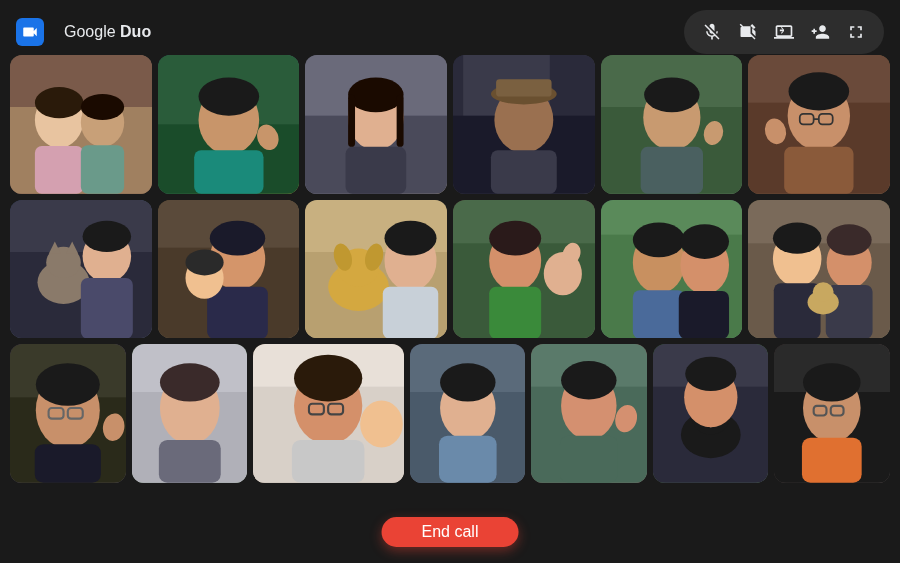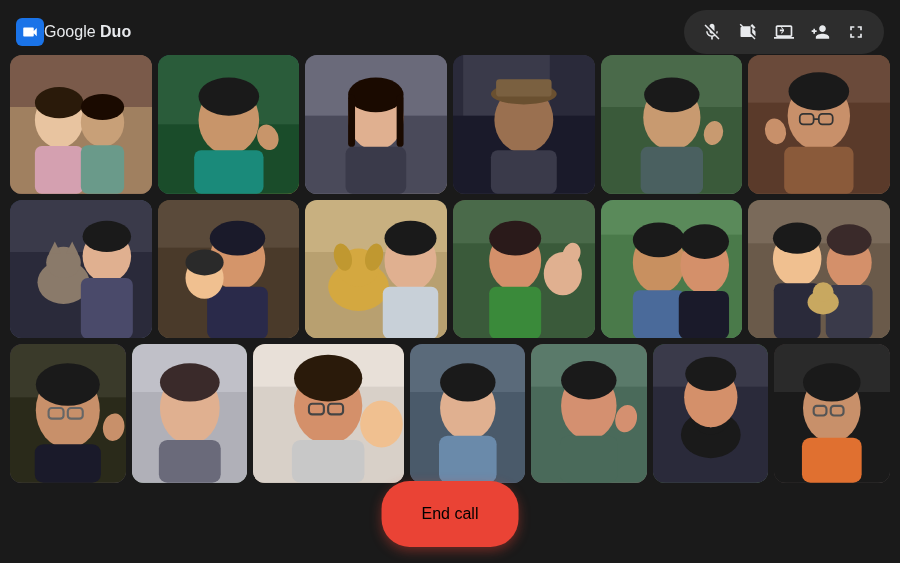--- a/index.html
+++ b/index.html
@@ -21,21 +21,21 @@
       position: absolute;
       top: 0;
       left: 0;
       right: 0;
       z-index: 10;
     }
 
     .logo-area {
       display: flex;
       align-items: center;
-      gap: 0;
+      gap: 20px;
     }
 
     .logo-icon {
       width: 28px;
       height: 28px;
       background: #1a73e8;
       border-radius: 6px;
       display: flex;
       align-items: center;
       justify-content: center;
@@ -133,24 +133,24 @@
     .end-call-container {
       position: absolute;
       bottom: 16px;
       left: 50%;
       transform: translateX(-50%);
       z-index: 10;
     }
 
     .end-call-btn {
       background: #ea4335;
-      color: #000000;
+      color: #ffffff;
       border: none;
       border-radius: 28px;
-      padding: 24px 40px;
+      padding: 6px 40px;
       font-size: 16px;
       font-weight: 500;
       cursor: pointer;
       display: flex;
       align-items: center;
       gap: 8px;
       white-space: nowrap;
       box-shadow: 0 4px 12px rgba(234, 67, 53, 0.4);
     }
   </style>

